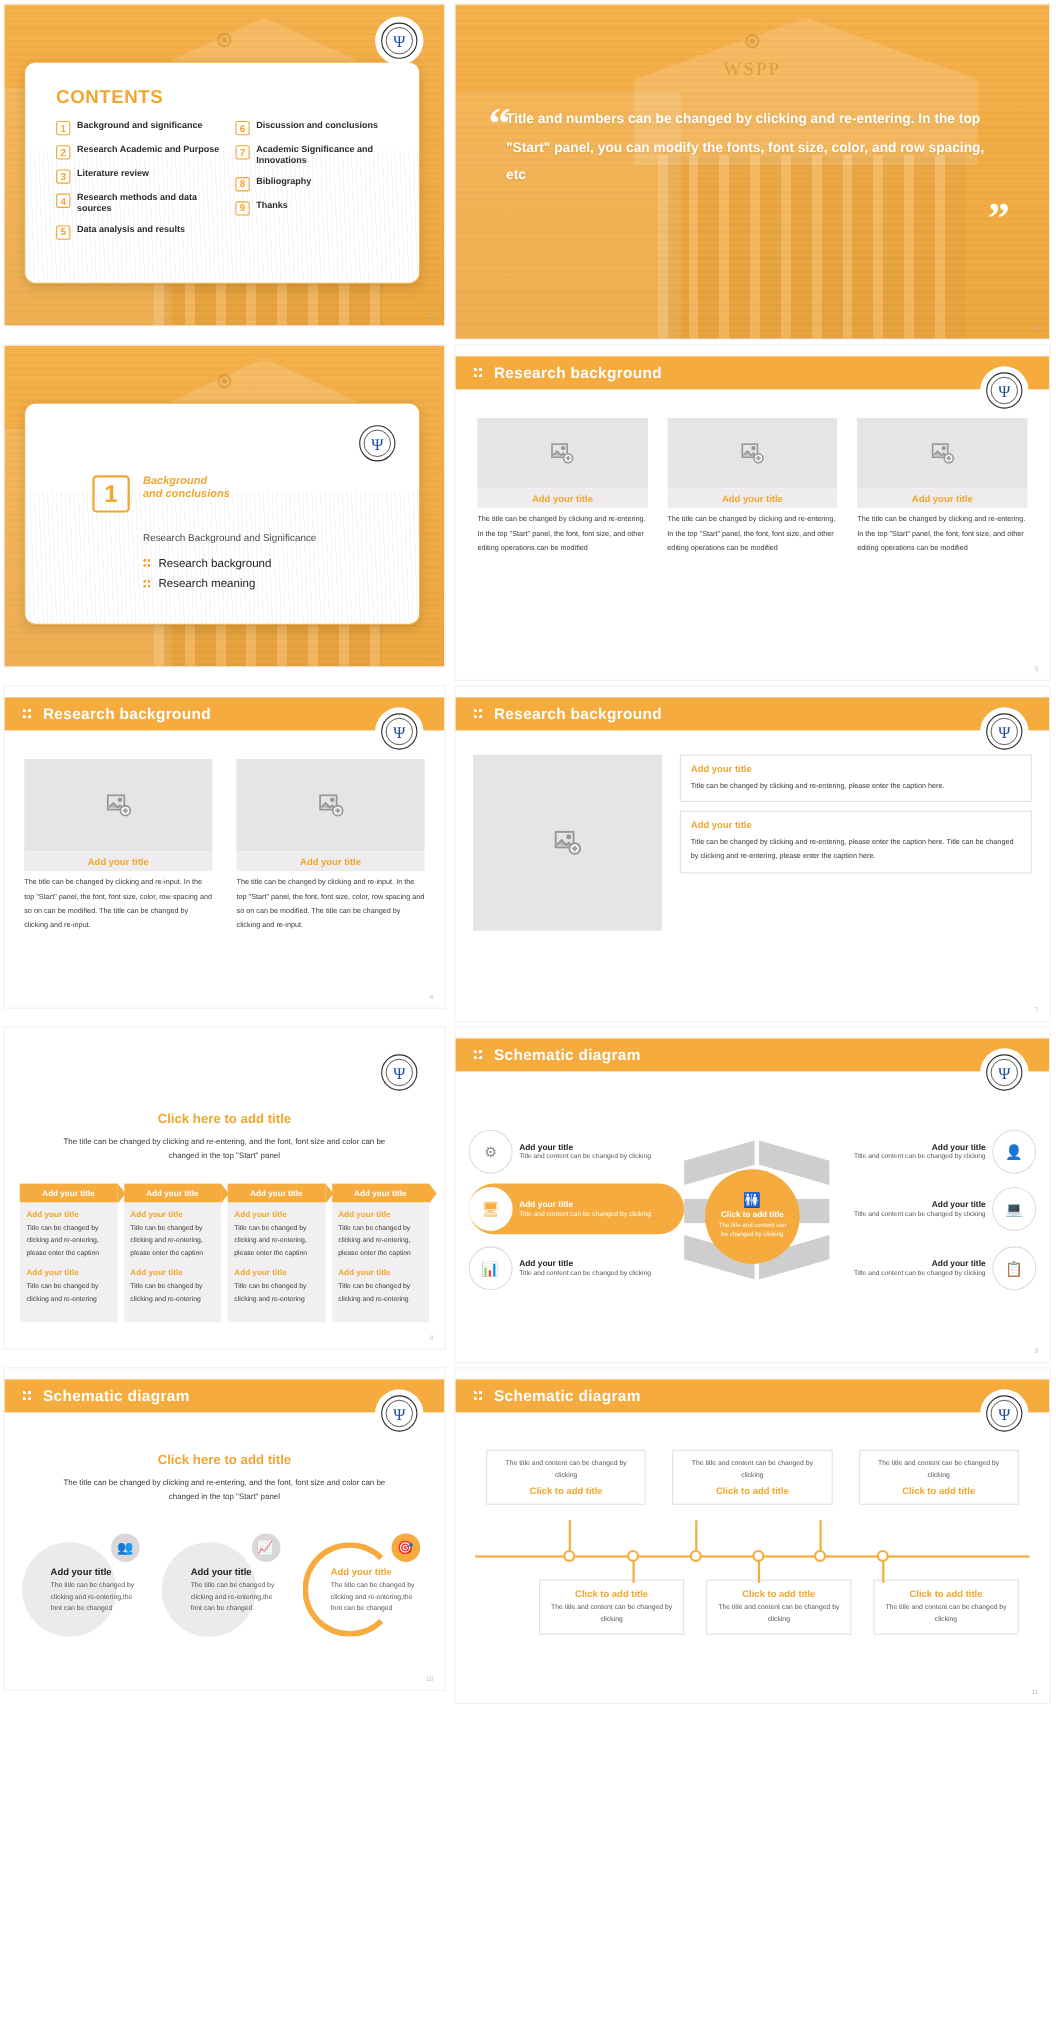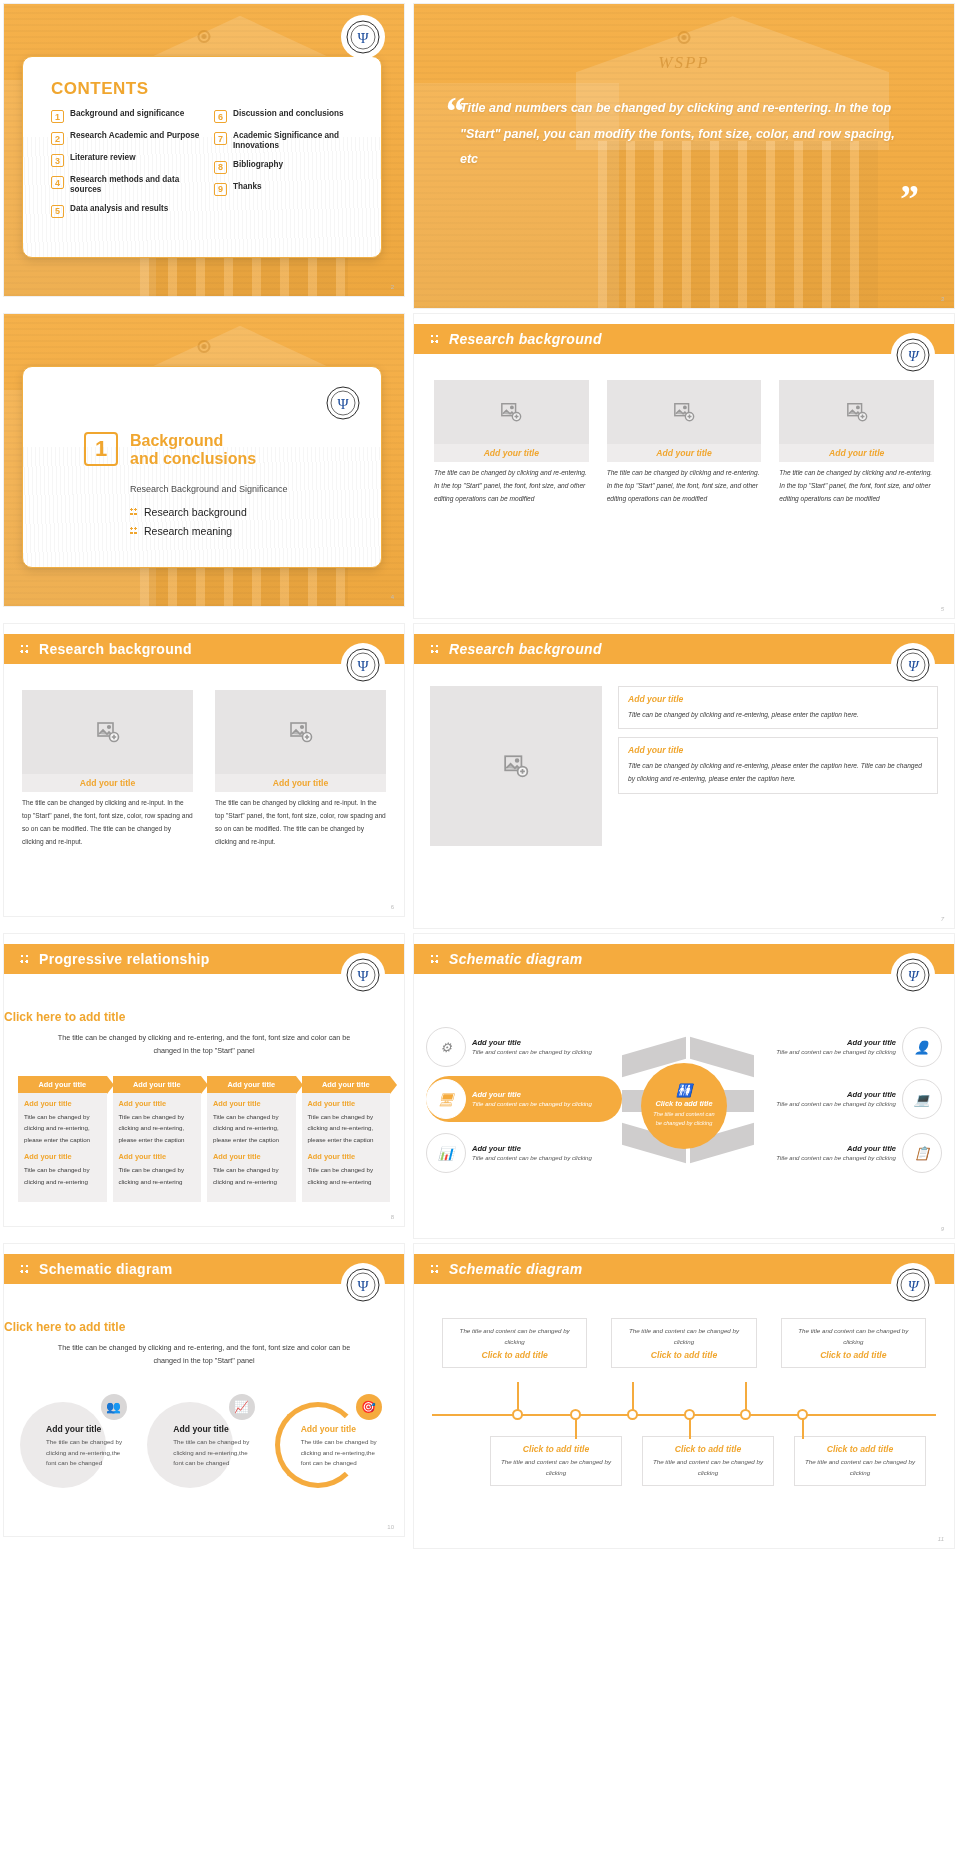--- a/index.html
+++ b/index.html
@@ -15,21 +15,21 @@
     grid-auto-rows: 310px;
     column-gap: 0px;
     row-gap: 0px;
   }
   .slide-cell { position: relative; padding: 4px 6px 6px 4px; }
   .slide {
     position: relative; width: 100%; height: 292px;
     background: #fff; overflow: hidden;
     box-shadow: 0 0 0 1px #f0f0f0;
   }
-  .slide.wide { height: 304px; font-style: italic; }
+  .slide.wide { height: 304px; }
 
   
   .bldg {
     position: absolute; inset: 0;
     background:
       linear-gradient(180deg,#f5b14b 0%, #f3ad46 40%, #eda73f 100%);
     overflow: hidden;
   }
   .bldg::before {
     
@@ -137,21 +137,21 @@
   .qmark.open { left: 30px; top: 88px; }
   .qmark.close { right: 36px; top: 175px; }
 
   
   .sec-box { position: absolute; left: 80px; top: 118px; display: flex; gap: 12px; align-items: flex-start; }
   .sec-num {
     width: 34px; height: 34px; border: 2px solid #f0a62f; border-radius: 4px;
     color: #f0a62f; font-size: 22px; font-weight: bold;
     display: flex; align-items: center; justify-content: center;
   }
-  .sec-title { font-size: 16px; font-weight: bold; color: #f0a62f; line-height: 1.15; }
+  .sec-title { font-size: 10px; font-weight: bold; color: #f0a62f; line-height: 1.15; font-style: italic; }
   .sec-sub { position: absolute; left: 126px; top: 170px; font-size: 9px; color: #4a4a4a; }
   .sec-list { position: absolute; left: 126px; top: 192px; display: flex; flex-direction: column; gap: 7px; }
   .sec-li { display: flex; align-items: center; gap: 7px; font-size: 10.5px; color: #222; }
   .dots4 {
     width: 7px; height: 8px; flex: 0 0 auto;
     background:
       radial-gradient(circle 1.2px at 1.5px 1.5px, #f0a62f 100%, transparent 0),
       radial-gradient(circle 1.2px at 5.5px 1.5px, #f0a62f 100%, transparent 0),
       radial-gradient(circle 1.2px at 1.5px 6px, #f0a62f 100%, transparent 0),
       radial-gradient(circle 1.2px at 5.5px 6px, #f0a62f 100%, transparent 0);
@@ -197,21 +197,21 @@
   .grid2 .imgph { height: 84px; }
 
   
   .ilr { position: absolute; left: 16px; right: 16px; top: 62px; display: grid; grid-template-columns: 172px 1fr; gap: 16px; }
   .ilr .imgph { height: 160px; }
   .tbox { border: 1px solid #e2e0e0; padding: 7px 9px; margin-bottom: 8px; }
   .tbox-h { color: #f0a62f; font-size: 8.6px; font-weight: bold; margin-bottom: 4px; }
   .tbox-p { font-size: 6.6px; color: #3a3a3a; line-height: 2.0; }
 
   
-  .ctr-title { position: absolute; left: 0; right: 0; top: 76px; text-align: left; color: #f0a62f; font-size: 12px; font-weight: bold; }
+  .ctr-title { position: absolute; left: 0; right: 0; top: 76px; text-align: center; color: #f0a62f; font-size: 12px; font-weight: bold; }
   .ctr-sub { position: absolute; left: 48px; right: 48px; top: 98px; text-align: center; font-size: 7.2px; color: #3a3a3a; line-height: 1.8; }
 
   
   .pcols { position: absolute; left: 14px; right: 14px; top: 142px; display: grid; grid-template-columns: repeat(4,1fr); gap: 6px; }
   .pcol-head { background: #f5ab3e; color: #fff; font-size: 7.4px; font-weight: bold; text-align: center; padding: 4px 0; position: relative; }
   .pcol-head::after {
     content: ""; position: absolute; right: -7px; top: 0;
     border-top: 9.5px solid transparent; border-bottom: 9.5px solid transparent;
     border-left: 7px solid #f5ab3e;
   }
@@ -551,24 +551,20 @@
             <div class="tbox-p">Title can be changed by clicking and re-entering, please enter the caption here. Title can be changed by clicking and re-entering, please enter the caption here.</div>
           </div>
         </div>
       </div>
       <div class="pagenum">7</div>
     </div>
   </div>
 
   <div class="slide-cell">
     <div class="slide">
-      <div class="hbar">
-        <span class="dots4"></span>
-        <span class="hbar-title">Progressive relationship</span>
-      </div>
       <div class="seal hbar-seal">
         <svg width="34" height="34" viewBox="0 0 34 34">
             <circle cx="17" cy="17" r="16" fill="#fff" stroke="#2b2b2b" stroke-width="1"></circle>
             <circle cx="17" cy="17" r="12" fill="none" stroke="#2b2b2b" stroke-width=".7"></circle>
             <text x="17" y="23" font-size="15" text-anchor="middle" fill="#1f4e9c" font-family="Liberation Serif, serif">Ψ</text>
           </svg>
       </div>
       <div class="ctr-title">Click here to add title</div>
       <div class="ctr-sub">The title can be changed by clicking and re-entering, and the font, font size and color can be changed in the top "Start" panel</div>
       <div class="pcols">

